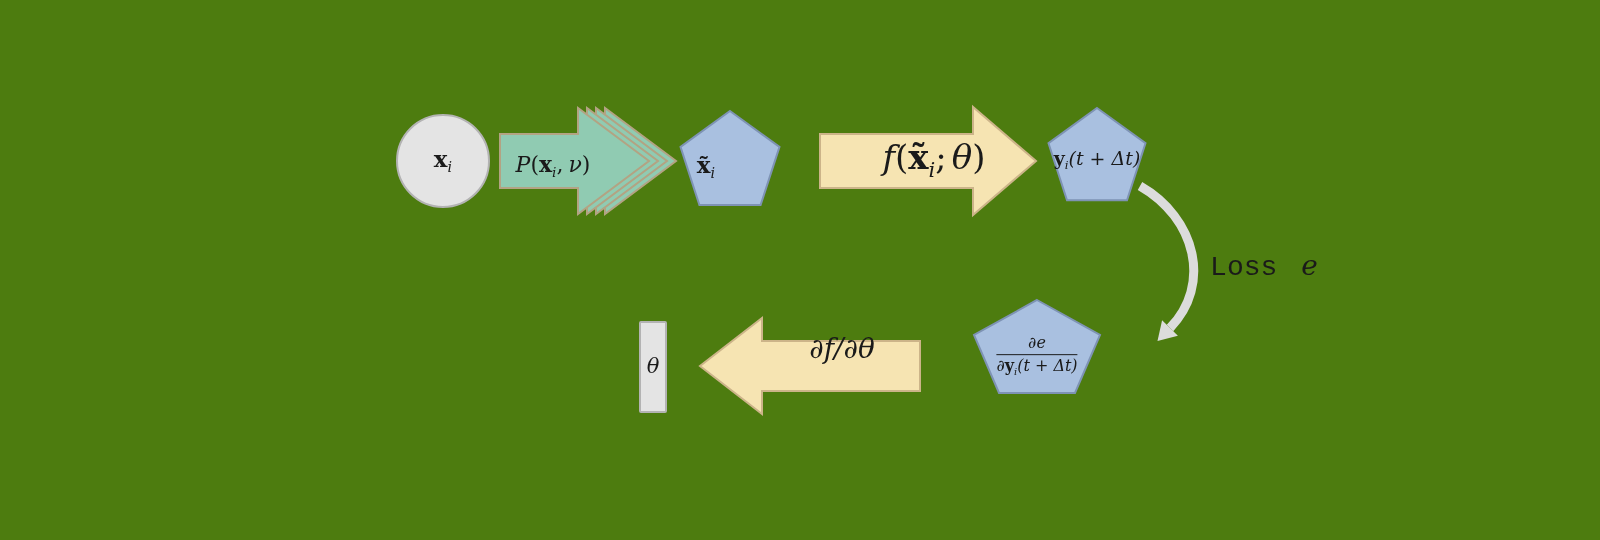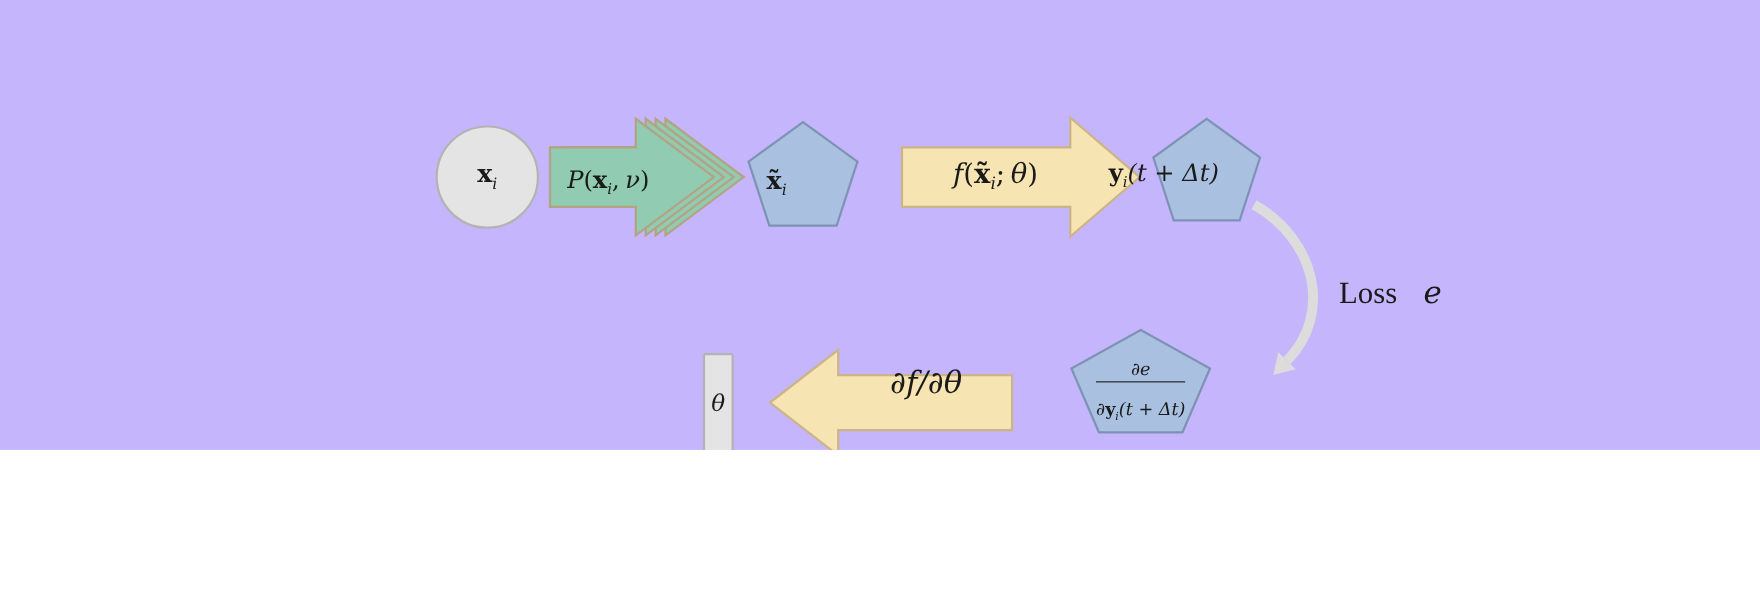--- a/index.html
+++ b/index.html
@@ -1,17 +1,17 @@
 <!DOCTYPE html>
 <html><head>
 <meta charset="utf-8">
 <style>
   html, body { margin:0; padding:0; background:#ffffff; }
   .canvas {
-    position:relative; width:1600px; height:409px; background:#c4b5fd;
+    position:relative; width:1600px; height:540px; background:#4d7c0f;
     font-family:"DejaVu Serif", serif; color:#1a1a1a; overflow:hidden;
   }
   svg.layer { position:absolute; left:0; top:0; }
 
   
   .fill-gray  { fill:#e4e4e4; stroke:#b3b3b3; stroke-width:2; }
   .fill-pent  { fill:#a9c0e0; stroke:#7e93b4; stroke-width:2; }
   .fill-green { fill:#90cbb2; stroke:#b3a383; stroke-width:2; }
   .fill-tan   { fill:#f6e4b2; stroke:#ccb489; stroke-width:2; }
   .loss-stroke{ fill:none; stroke:#dcdcdc; stroke-width:9; }
@@ -20,25 +20,25 @@
   
   .label {
     position:absolute; transform:translate(-50%,-50%);
     white-space:nowrap; text-align:center; line-height:1.1;
   }
   .math { font-style:italic; }
   .up   { font-style:normal; }
   .vec  { font-weight:700; font-style:normal; }
   sub   { font-size:0.62em; }
   .gap-l { margin-left:5px; }
-  .loss-text { font-family:Liberation Serif, serif; font-style:normal; margin-right:24px; }
+  .loss-text { font-family:Liberation Mono, monospace; font-style:normal; margin-right:24px; }
 
   .frac { display:inline-block; text-align:center; vertical-align:middle; }
   .frac .num { display:block; border-bottom:1.4px solid #1a1a1a; padding:0 6px 2px 6px; }
-  .frac .den { display:block; padding-top:16px; }
+  .frac .den { display:block; padding-top:2px; }
 </style>
 </head>
 <body>
 
 <div class="canvas">
 
   <svg class="layer" width="1600" height="540" viewBox="0 0 1600 540">
 
     <circle class="fill-gray" cx="443" cy="161" r="46"></circle>
 
@@ -62,23 +62,23 @@
 
     <rect class="fill-gray" x="640" y="322" width="26" height="90" rx="1"></rect>
   </svg>
 
   <div class="label" style="left:443px; top:161px; font-size:23px"><span class="vec">x</span><sub class="math">i</sub></div>
 
   <div class="label" style="left:553px; top:166px; font-size:22px"><span class="math">P</span><span class="up">(</span><span class="vec">x</span><sub class="math">i</sub><span class="up">,</span><span class="math gap-l">ν</span><span class="up">)</span></div>
 
   <div class="label" style="left:706px; top:167px; font-size:23px"><span class="vec">x̃</span><sub class="math">i</sub></div>
 
-  <div class="label" style="left:905px; top:160px; font-size:25px"><span class="math">f</span><span class="up">(</span><span class="vec">x̃</span><sub class="math">i</sub><span class="up">;</span><span class="math gap-l">θ</span><span class="up">)</span></div>
+  <div class="label" style="left:934px; top:160px; font-size:34px"><span class="math">f</span><span class="up">(</span><span class="vec">x̃</span><sub class="math">i</sub><span class="up">;</span><span class="math gap-l">θ</span><span class="up">)</span></div>
 
-  <div class="label" style="left:1058px; top:160px; font-size:22px"><span class="vec">y</span><sub class="math">i</sub><span class="math">(t + Δt)</span></div>
+  <div class="label" style="left:1097px; top:160px; font-size:19px"><span class="vec">y</span><sub class="math">i</sub><span class="math">(t + Δt)</span></div>
 
   <div class="label" style="left:1264px; top:267px; font-size:28px"><span class="loss-text">Loss</span><span class="math">e</span></div>
 
   <div class="label" style="left:1037px; top:356px; font-size:16px"><span class="frac"><span class="num math">∂e</span><span class="den"><span class="math">∂</span><span class="vec">y</span><sub class="math">i</sub><span class="math">(t + Δt)</span></span></span></div>
 
   <div class="label math" style="left:842px; top:349px; font-size:28px"><span class="math">∂f/∂θ</span></div>
 
   <div class="label math" style="left:653px; top:367px; font-size:21px"><span class="math">θ</span></div>
 
 </div>

